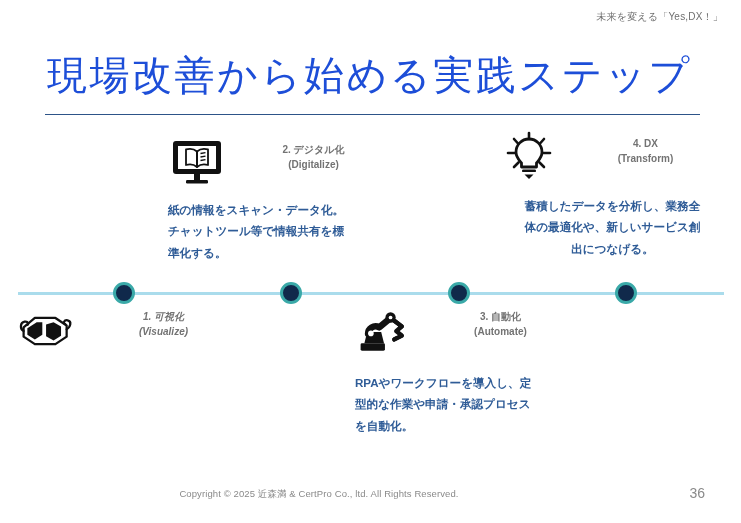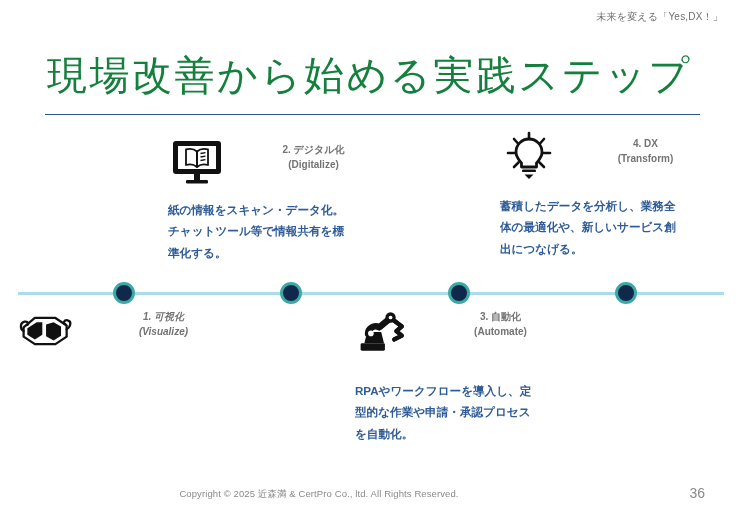--- a/index.html
+++ b/index.html
@@ -33,21 +33,21 @@
     white-space: nowrap;
   }
 
   
   .title {
     position: absolute;
     top: 52px;
     left: 47px;
     font-size: 40px;
     font-weight: 300;
-    color: #15803d;
+    color: #1d4ed8;
     letter-spacing: 2.5px;
     white-space: nowrap;
     line-height: 1.15;
   }
   .title-rule {
     position: absolute;
     top: 114px;
     left: 45px;
     width: 655px;
     height: 0;
@@ -116,29 +116,29 @@
     font-size: 11.6px;
     line-height: 1.85;
     margin-top: 9px;
     font-weight: bold;
   }
 
   
   .step-2 { left: 168px; top: 137px; }
   .step-4 { left: 500px; top: 131px; }
   .step-2 .step-body { margin-top: 12px; }
-  .step-4 .step-body { margin-top: 14px; }
+  .step-4 .step-body { margin-top: 14px; text-align: center; }
 
   
   .step-1 { left: 18px; top: 308px; }
   .step-3 { left: 355px; top: 308px; }
   .step-1 .step-titles { padding-top: 2px; font-style: italic; }
   .step-3 .step-titles { padding-top: 2px; }
   .step-1 .step-body { margin-top: 14px; }
-  .step-3 .step-body { margin-top: 24px; }
+  .step-3 .step-body { margin-top: 16px; }
 
   .step-1 .step-icon,
   .step-3 .step-icon { height: 48px; }
 
   
   .footer-copy {
     position: absolute;
     bottom: 22px;
     left: 0;
     width: 638px;

